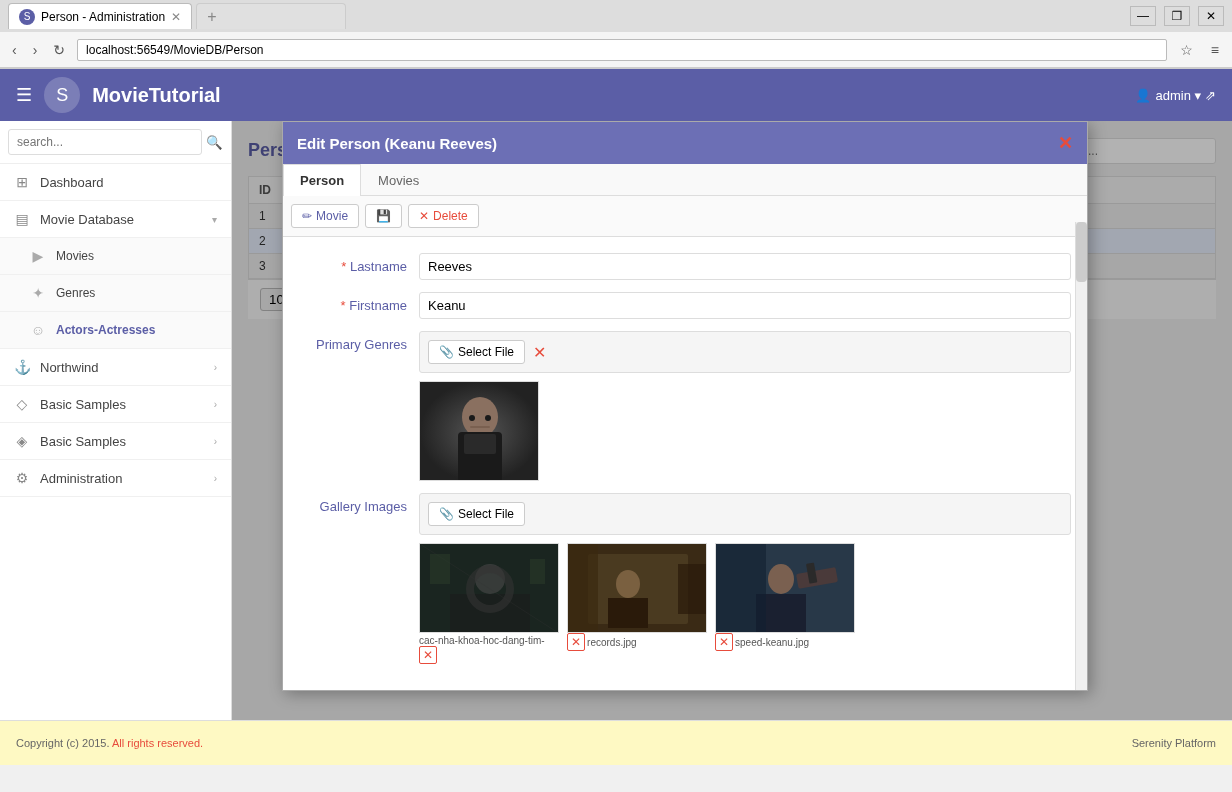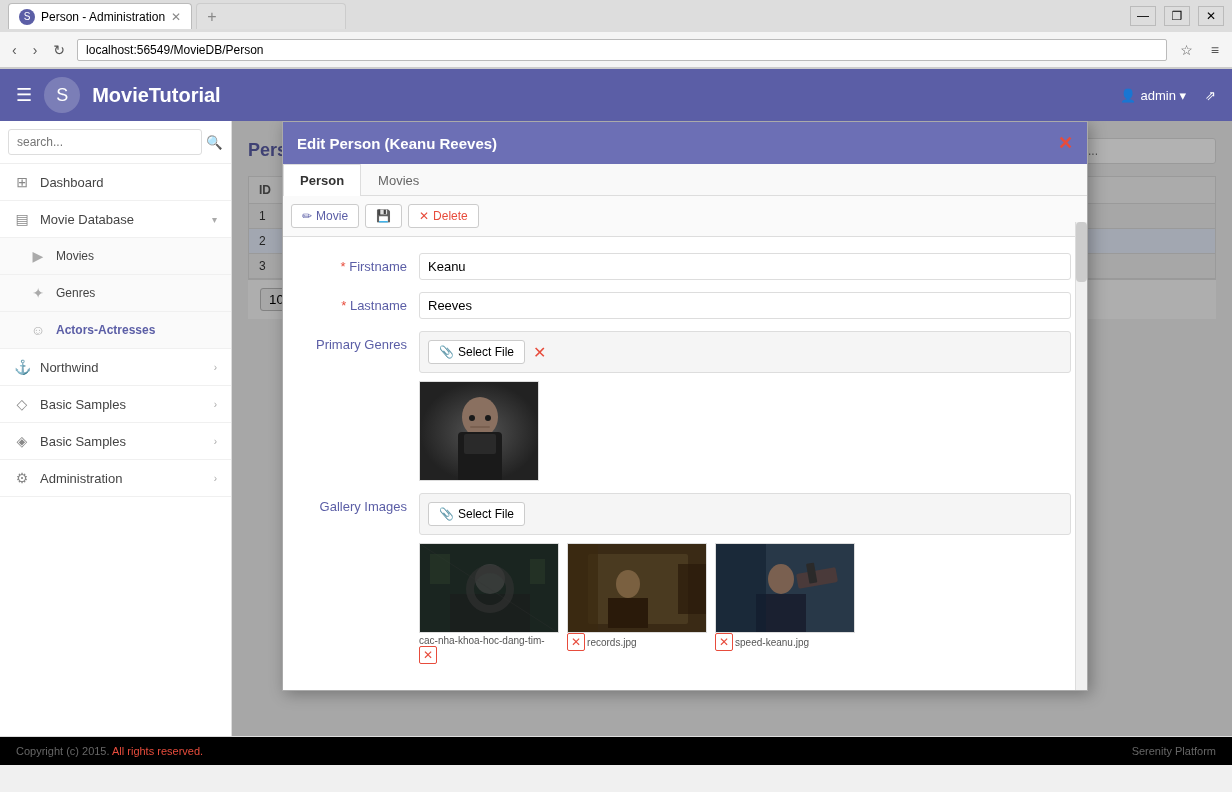--- a/index.html
+++ b/index.html
@@ -15,21 +15,21 @@
     .browser-nav-btn:disabled { color: #aaa; }
     .browser-address { flex: 1; border: 1px solid #bbb; border-radius: 2px; padding: 3px 8px; font-size: 12px; background: white; }
     .browser-action-btn { background: none; border: none; cursor: pointer; color: #555; font-size: 14px; padding: 2px 5px; }
 
     
     .app-container { display: flex; flex-direction: column; height: calc(792px - 96px); }
     .app-header { background: #5b5ea6; color: white; display: flex; align-items: center; padding: 0 16px; height: 52px; justify-content: space-between; }
     .app-header-left { display: flex; align-items: center; gap: 12px; }
     .app-logo { width: 36px; height: 36px; background: rgba(255,255,255,0.2); border-radius: 50%; display: flex; align-items: center; justify-content: center; color: white; font-size: 18px; }
     .app-title { font-size: 20px; font-weight: bold; color: white; }
-    .app-header-right { display: flex; align-items: center; gap: 19px; }
+    .app-header-right { display: flex; align-items: center; gap: 4px; }
     .header-btn { background: none; border: none; color: white; cursor: pointer; font-size: 13px; }
 
     
     .app-body { display: flex; flex: 1; overflow: hidden; }
 
     
     .sidebar { width: 232px; background: white; border-right: 1px solid #ddd; overflow-y: auto; flex-shrink: 0; }
     .sidebar-search { padding: 8px; border-bottom: 1px solid #eee; display: flex; align-items: center; gap: 4px; }
     .sidebar-search input { flex: 1; border: 1px solid #ddd; border-radius: 3px; padding: 5px 8px; font-size: 12px; }
     .sidebar-search-btn { background: none; border: none; cursor: pointer; color: #888; }
@@ -63,21 +63,21 @@
 
     
     .pagination-bar { display: flex; align-items: center; gap: 8px; padding: 8px 12px; background: #f9f9f9; border-top: 1px solid #ddd; font-size: 12px; }
     .page-size-select { border: 1px solid #bbb; padding: 2px 4px; border-radius: 3px; }
     .page-nav-btn { background: none; border: none; cursor: pointer; color: #5b5ea6; font-size: 14px; padding: 1px 4px; }
     .page-nav-btn:disabled { color: #aaa; }
     .page-input { border: 1px solid #bbb; width: 32px; text-align: center; padding: 2px 4px; border-radius: 3px; }
     .refresh-btn { color: #5b5ea6; background: none; border: none; cursor: pointer; font-size: 16px; }
 
     
-    .app-footer { background: #000000; border-top: 1px solid #ddd; padding: 8px 16px; display: flex; justify-content: space-between; font-size: 11px; color: #666; }
+    .app-footer { background: #fef9c3; border-top: 1px solid #ddd; padding: 16px 16px; display: flex; justify-content: space-between; font-size: 11px; color: #666; }
     .footer-link { color: #e74c3c; }
 
     
     .modal-overlay { position: absolute; top: 0; left: 0; right: 0; bottom: 0; background: rgba(0,0,0,0.3); z-index: 100; }
     .modal { position: absolute; top: 0; left: 50px; width: 806px; background: white; border: 1px solid #aaa; box-shadow: 3px 3px 15px rgba(0,0,0,0.3); z-index: 101; }
     .modal-header { background: #6c6fb5; color: white; padding: 10px 14px; display: flex; justify-content: space-between; align-items: center; }
     .modal-title { font-size: 15px; font-weight: bold; }
     .modal-close { background: none; border: none; color: white; font-size: 18px; cursor: pointer; font-weight: bold; color: #e74c3c; }
     .modal-tabs { display: flex; border-bottom: 1px solid #ddd; background: #f9f9f9; }
     .modal-tab { padding: 8px 16px; cursor: pointer; font-size: 13px; border: 1px solid transparent; border-bottom: none; margin-bottom: -1px; }
@@ -292,31 +292,31 @@
             <span style="color:#e74c3c;">✕</span>
             <span>Delete</span>
           </button>
         </div>
 
         <div class="modal-body">
 
           <div class="form-row">
             <div class="form-label">
               <span style="color:#e74c3c;">*</span>
-              <span>Firstname</span>
-            </div>
-            <input class="form-control" type="text" value="Keanu" style="">
+              <span>Lastname</span>
+            </div>
+            <input class="form-control" type="text" value="Reeves" style="">
           </div>
 
           <div class="form-row">
             <div class="form-label">
               <span style="color:#e74c3c;">*</span>
-              <span>Lastname</span>
-            </div>
-            <input class="form-control" type="text" value="Reeves" style="">
+              <span>Firstname</span>
+            </div>
+            <input class="form-control" type="text" value="Keanu" style="">
           </div>
 
           <div class="form-row">
             <div class="form-label">
               <span>Primary Genres</span>
             </div>
             <div style="flex:1;">
               <div class="file-upload-area">
                 <div class="file-upload-row">
                   <button class="file-select-btn">

